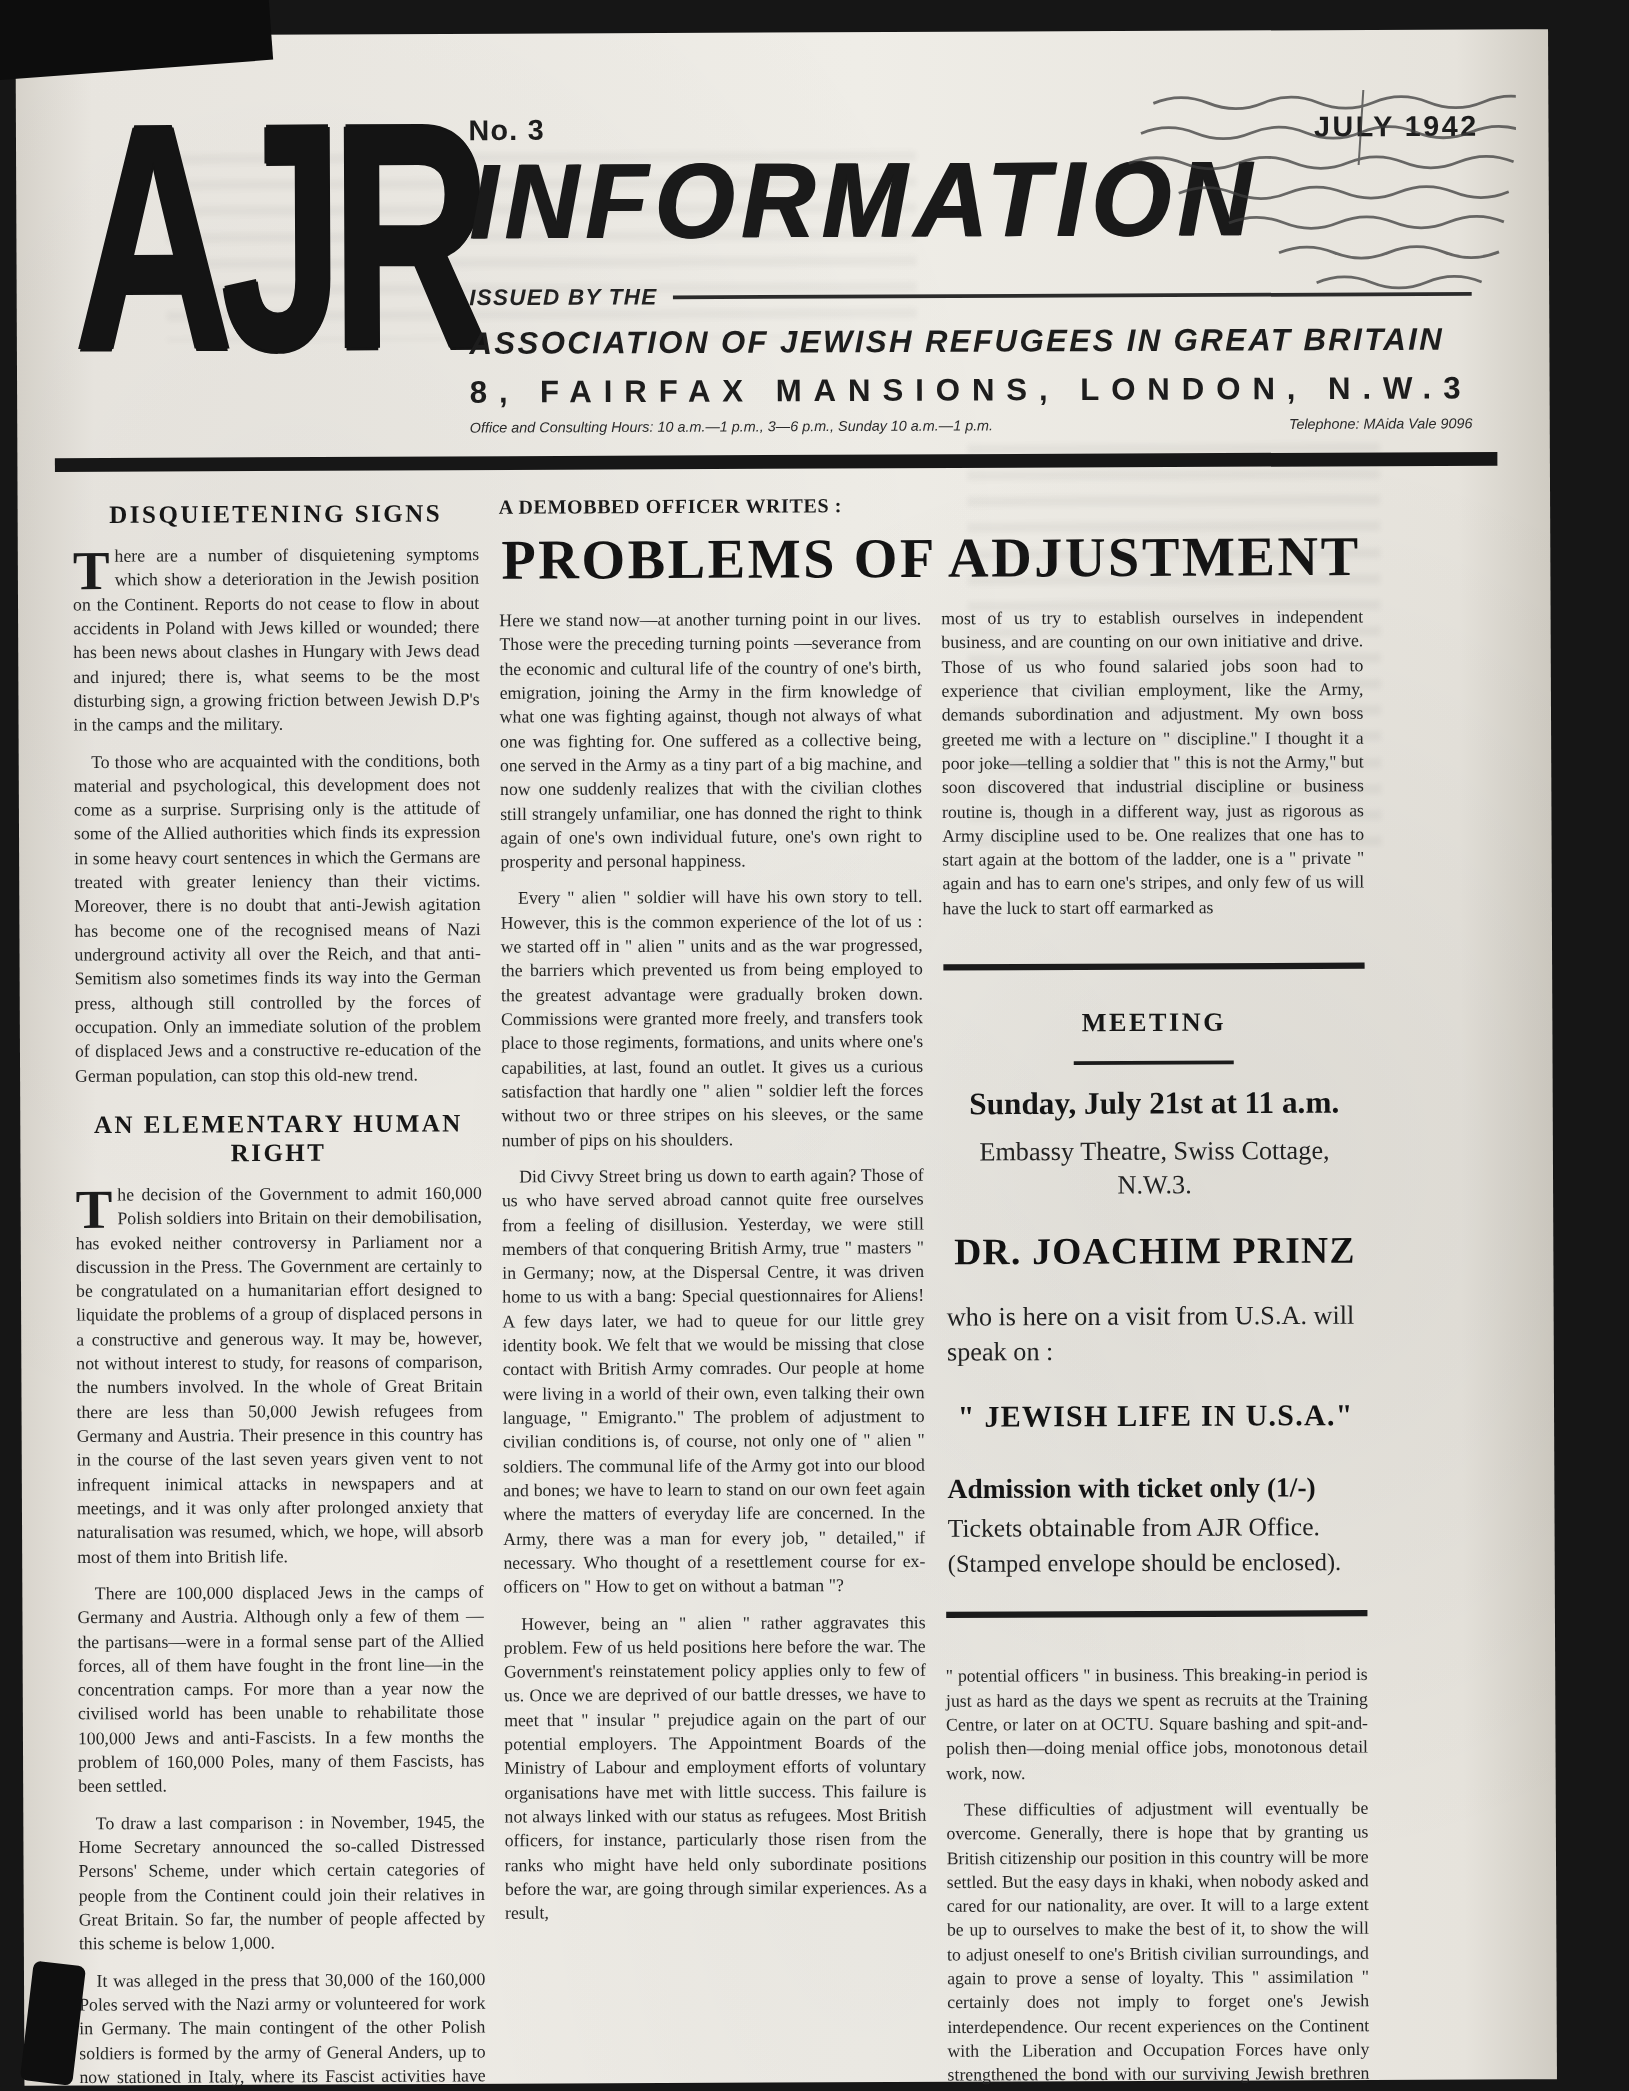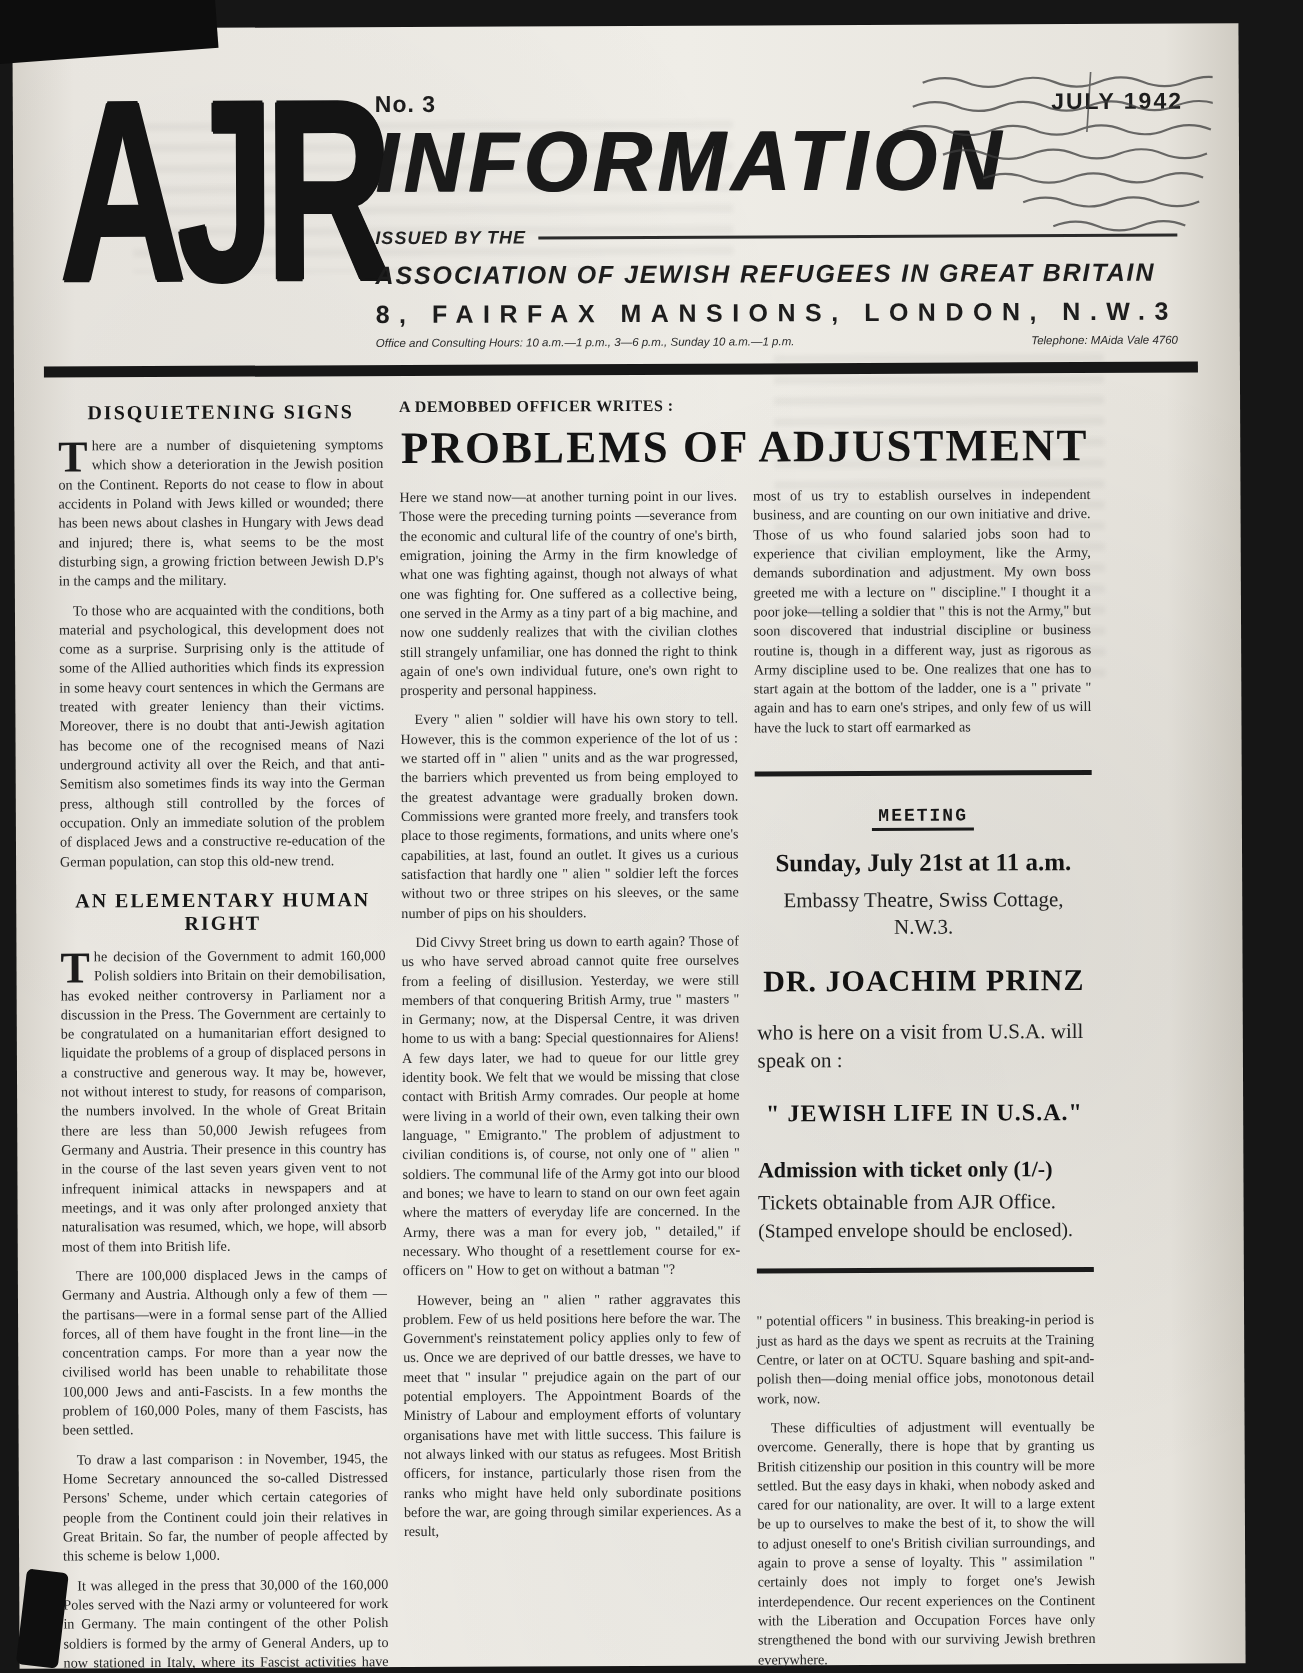--- a/index.html
+++ b/index.html
@@ -84,22 +84,22 @@
     float:left;font-size:44px;line-height:0.78;padding:4px 4px 0 0;font-weight:bold;color:#1c1c1c;
   }
   .sec-head{font-size:20px;font-weight:bold;letter-spacing:2px;text-align:center;color:#171717;margin:6px 0 12px;}
   .sec-head.second{margin-top:18px;}
   .kicker{font-size:16px;font-weight:bold;letter-spacing:0.5px;color:#1b1b1b;margin:4px 0 2px;}
   .headline{font-size:45px;font-weight:bold;letter-spacing:2px;text-align:center;color:#141414;margin:6px 0 14px;white-space:nowrap;}
 
   
   .meeting{border-top:5px solid #1b1b1b;border-bottom:5px solid #1b1b1b;
     margin:34px 0 38px;padding:30px 2px 26px;text-align:center;}
-  .m-title{font-size:18px;font-weight:bold;letter-spacing:2px;display:inline-block;
-    border-bottom:3px solid #1b1b1b;padding:0 6px 2px;color:#171717;font-family:Liberation Mono, monospace;}
+  .m-title{font-size:21px;font-weight:bold;letter-spacing:2px;display:inline-block;
+    border-bottom:3px solid #1b1b1b;padding:0 6px 18px;color:#171717;}
   .m-datetime{font-size:25px;font-weight:bold;margin-top:18px;color:#151515;}
   .m-venue{font-size:21px;margin-top:10px;line-height:1.3;padding:0 24px;color:#222;}
   .m-speaker{font-size:30px;font-weight:bold;letter-spacing:1px;margin-top:22px;color:#121212;}
   .m-intro{font-size:21px;text-align:left;margin-top:20px;line-height:1.35;color:#222;}
   .m-topic{font-size:24px;font-weight:bold;letter-spacing:1px;margin-top:26px;color:#131313;}
   .m-admission{font-size:22px;font-weight:bold;text-align:left;margin-top:30px;color:#151515;}
   .m-tickets{font-size:20.5px;text-align:left;margin-top:8px;color:#222;}
   .m-note{font-size:19.5px;text-align:left;margin-top:6px;color:#222;}
 </style>
 </head>
@@ -132,21 +132,21 @@
       </div>
       <div class="info-title">INFORMATION</div>
       <div class="issued-row">
         <span class="issued-label">ISSUED BY THE</span>
         <span class="issued-rule"></span>
       </div>
       <div class="assoc-line">ASSOCIATION OF JEWISH REFUGEES IN GREAT BRITAIN</div>
       <div class="addr-line">8, FAIRFAX MANSIONS, LONDON, N.W.3</div>
       <div class="hours-row">
         <span>Office and Consulting Hours: 10 a.m.—1 p.m., 3—6 p.m., Sunday 10 a.m.—1 p.m.</span>
-        <span>Telephone: MAida Vale 4760</span>
+        <span>Telephone: MAida Vale 9096</span>
       </div>
     </div>
   </div>
   <div class="thick-bar"></div>
 
   <div class="columns">
 
     <div class="col-left">
       <div class="sec-head">DISQUIETENING SIGNS</div>
       <p class="body dropcap">There are a number of disquietening symptoms which show a deterioration in the Jewish position on the Continent.  Reports do not cease to flow in about accidents in Poland with Jews killed or wounded; there has been news about clashes in Hungary with Jews dead and injured; there is, what seems to be the most disturbing sign, a growing friction between Jewish D.P's in the camps and the military.</p>

